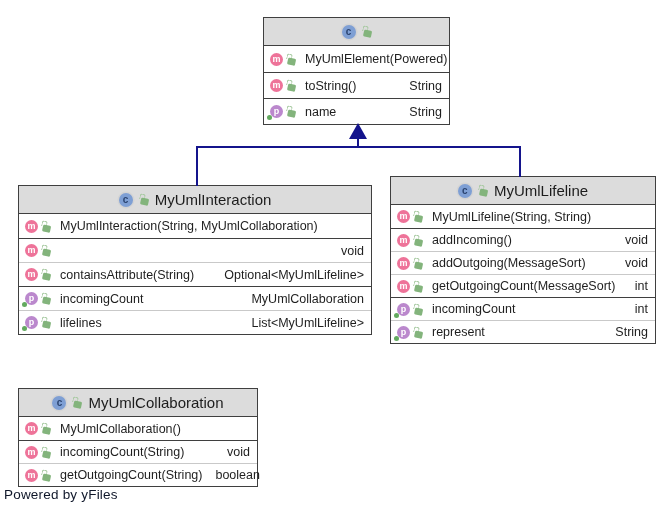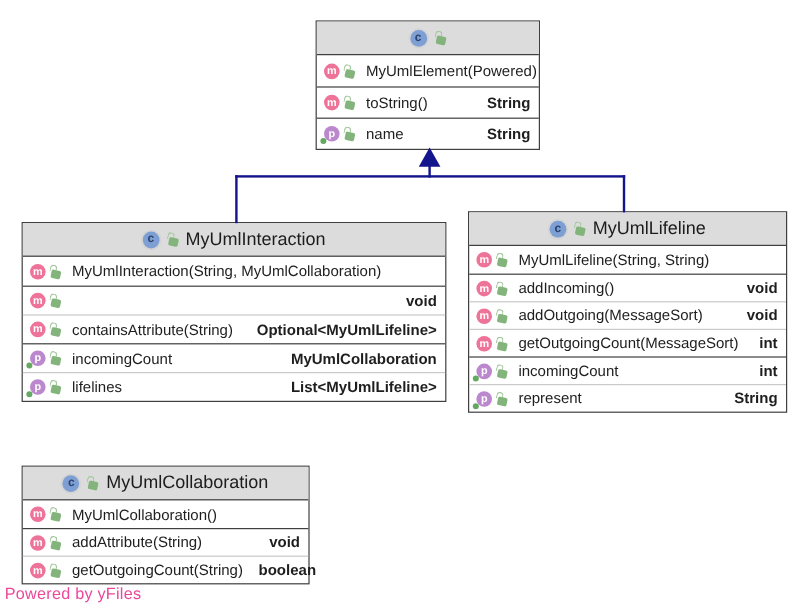--- a/index.html
+++ b/index.html
@@ -7,21 +7,21 @@
        font-family:"Liberation Sans", sans-serif;color:#1e1e1e;}
 
   
   .uml-class{position:absolute;background:#fff;border:1px solid #3f3f3f;box-sizing:border-box;}
   .uml-header{height:27px;background:#dcdcdc;border-bottom:1px solid #3f3f3f;
               display:flex;align-items:center;justify-content:center;gap:6px;
               font-size:15px;color:#1c1c1c;}
   .uml-row{display:flex;align-items:center;gap:3px;padding:0 7px 0 6px;
            font-size:12.5px;white-space:nowrap;box-sizing:border-box;}
   .uml-row .label{margin-left:6px;}
-  .uml-row .rtype{margin-left:auto;padding-left:10px;font-weight:bold;}
+  .uml-row .rtype{margin-left:auto;padding-left:10px;}
   .sep-dark{border-top:1px solid #3f3f3f;}
   .sep-light{border-top:1px solid #c9c9c9;}
 
   
   #box-element      {left:263px;top:17px; width:187px;}
   #box-element      .uml-row{height:26px;}
   #box-interaction  {left:18px; top:185px;width:354px;}
   #box-interaction  .uml-row{height:24px;}
   #box-lifeline     {left:390px;top:176px;width:266px;}
   #box-lifeline     .uml-row{height:23px;}
@@ -49,21 +49,21 @@
   .edge{position:absolute;background:#14148c;}
   #edge-trunk      {left:196px;top:146px;width:325px;height:2px;}
   #edge-drop-left  {left:196px;top:146px;width:2px;height:40px;}
   #edge-drop-right {left:519px;top:146px;width:2px;height:31px;}
   #edge-stub-up    {left:357px;top:138px;width:2px;height:10px;}
   #edge-arrowhead{position:absolute;left:349px;top:123px;width:0;height:0;background:none;
                   border-left:9px solid transparent;border-right:9px solid transparent;
                   border-bottom:16px solid #14148c;}
 
   
-  #watermark{position:absolute;left:4px;top:487px;font-size:13.5px;color:#ec4899;
+  #watermark{position:absolute;left:4px;top:487px;font-size:13.5px;color:#0f172a;
              text-decoration:none;letter-spacing:0.2px;}
 </style>
 </head>
 <body>
 
 <div class="uml-class" id="box-element">
   <div class="uml-header">
     <span class="dot c">c</span>
     <span class="lock"></span>
   </div>
@@ -176,21 +176,21 @@
   </div>
   <div class="uml-row">
     <span class="dot m">m</span>
     <span class="lock"></span>
     <span class="label">MyUmlCollaboration()</span>
     <span class="rtype"></span>
   </div>
   <div class="uml-row sep-dark">
     <span class="dot m">m</span>
     <span class="lock"></span>
-    <span class="label">addAttribute(String)</span>
+    <span class="label">incomingCount(String)</span>
     <span class="rtype">void</span>
   </div>
   <div class="uml-row sep-light">
     <span class="dot m">m</span>
     <span class="lock"></span>
     <span class="label">getOutgoingCount(String)</span>
     <span class="rtype">boolean</span>
   </div>
 </div>
 

